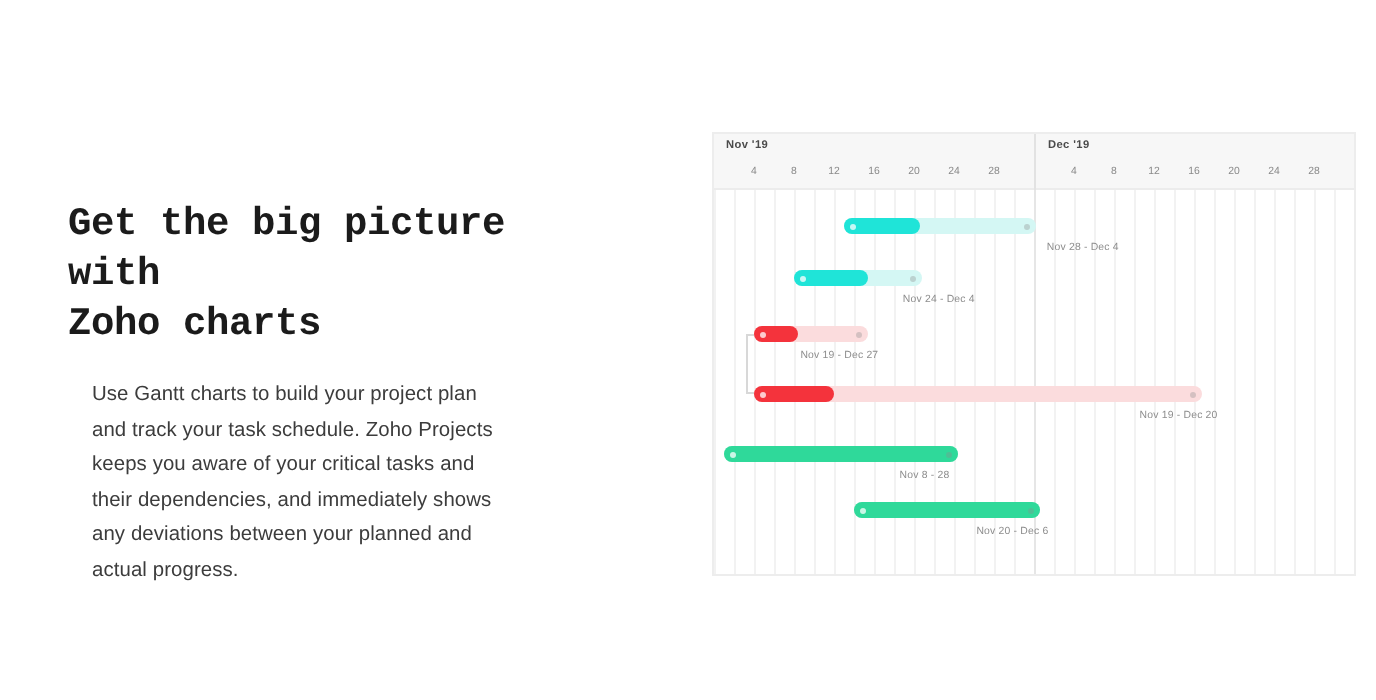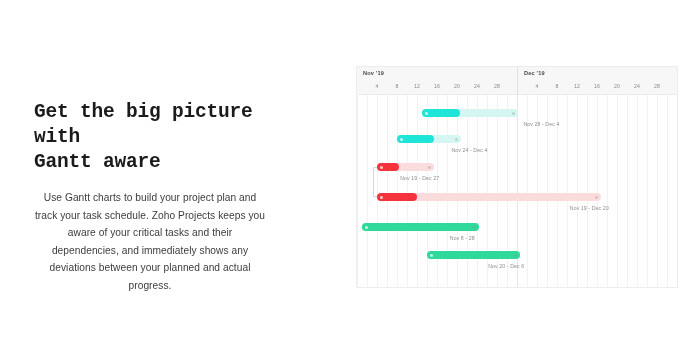--- a/index.html
+++ b/index.html
@@ -32,23 +32,22 @@
     margin: 0 0 14px 0;
   }
   .headline .hl-line {
     display: block;
     font-family: Liberation Mono, monospace;
   }
   .body-copy {
     font-size: 10.2px;
     line-height: 17.6px;
     color: #3c3c3c;
-    margin: 0;
+    margin: 12px;
     letter-spacing: 0.05px;
-    text-align: center;
   }
 
   
   .gantt-panel {
     position: absolute;
     left: 356px;
     top: 66px;
     width: 322px;
     height: 222px;
     background: #ffffff;
@@ -153,21 +152,21 @@
     border-bottom: 1px solid #d8d8d8;
     box-sizing: border-box;
   }
 </style>
 </head>
 <body>
 
 <div class="copy">
   <h1 class="headline">
     <span class="hl-line">Get the big picture with</span>
-    <span class="hl-line">Gantt aware</span>
+    <span class="hl-line">Zoho charts</span>
   </h1>
   <p class="body-copy">Use Gantt charts to build your project plan and track your task schedule. Zoho Projects keeps you aware of your critical tasks and their dependencies, and immediately shows any deviations between your planned and actual progress.</p>
 </div>
 
 <div class="gantt-panel">
 
   <div class="gantt-header">
     <div id="month-groups">
         <div class="month-group" style="left: 0px; width: 160px;">
           <span class="month-label">Nov '19</span>

